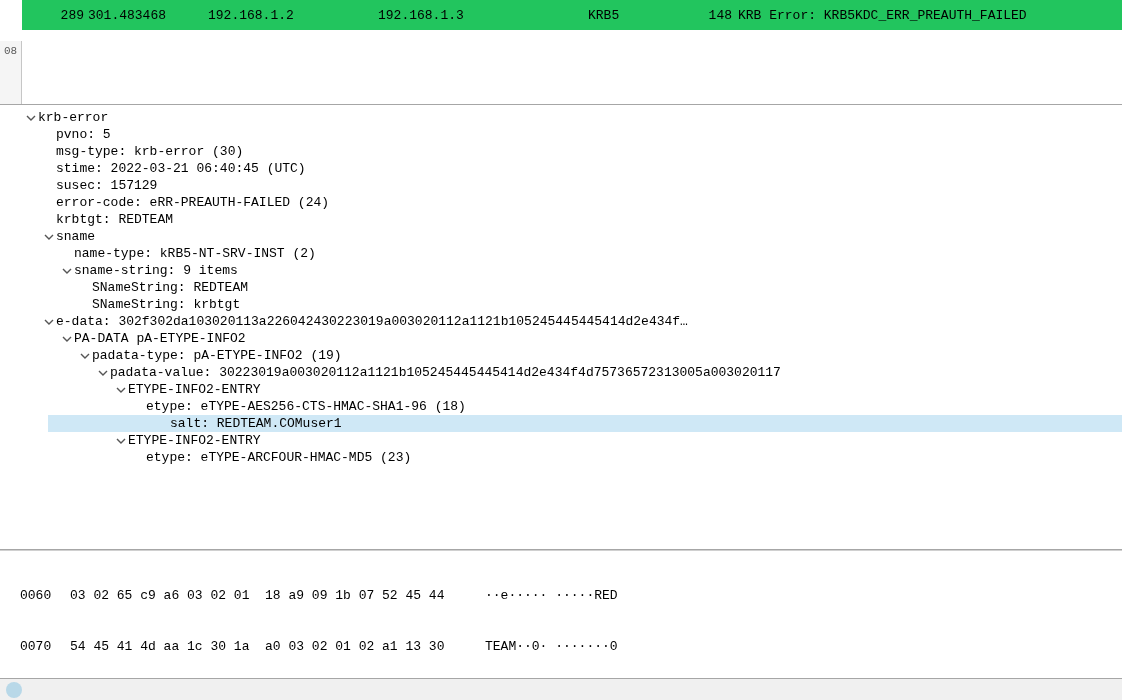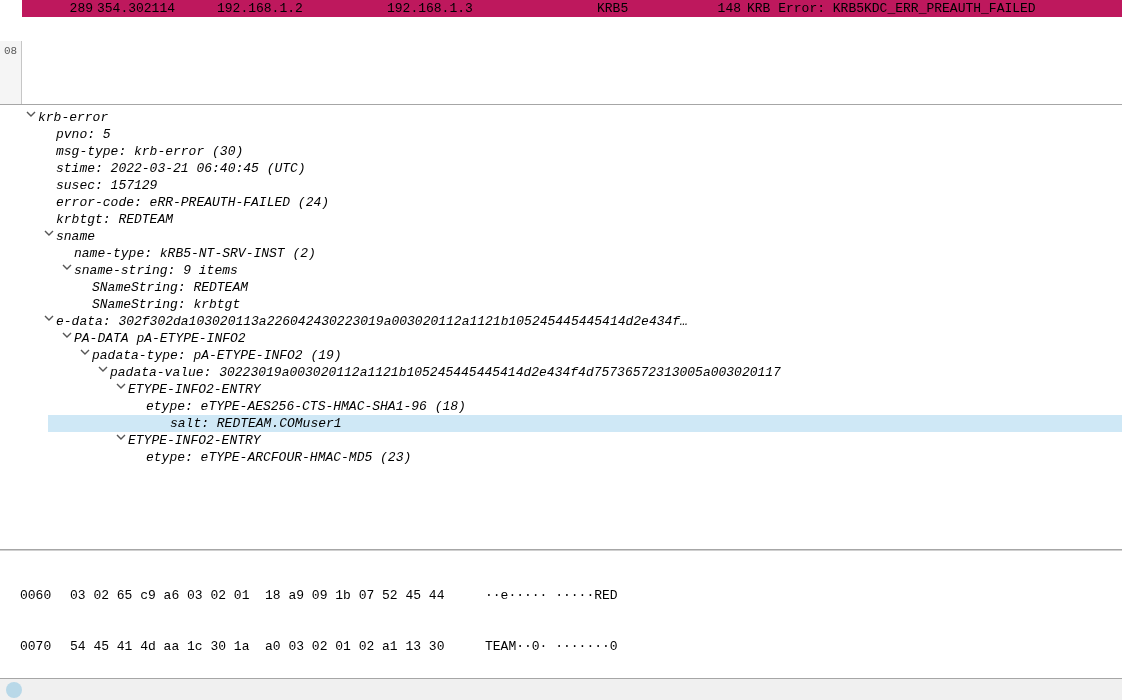--- a/index.html
+++ b/index.html
@@ -32,42 +32,42 @@
     margin-top: 41px;
   }
   .packet-list {
     flex: 1;
     display: flex;
     flex-direction: column;
   }
   .packet-row {
     display: flex;
     align-items: center;
-    height: 17px;
-    background: #be185d;
-    padding-left: 25px;
+    height: 30px;
+    background: #22c55e;
+    padding-left: 16px;
     white-space: pre;
   }
   .packet-row span { display:inline-block; }
   .col-no    { width: 50px; text-align: right; padding-right: 4px;}
   .col-time  { width: 120px; }
   .col-src   { width: 170px; }
   .col-dst   { width: 210px; }
   .col-proto { width: 100px; }
   .col-len   { width: 50px; text-align: right; padding-right: 6px;}
   .col-info  { flex:1; }
 
   .details-pane {
     flex: 1;
     overflow: hidden;
     border-bottom: 1px solid #a6a6a6;
     padding: 4px 0 4px 24px;
     line-height: 17px;
   }
-  .tree-row { display:flex; align-items:flex-start; white-space: pre; font-style: italic; }
+  .tree-row { display:flex; align-items:center; white-space: pre; }
   .tw { width:14px; display:inline-flex; align-items:center; justify-content:center;}
   .tw svg { display:block; }
   .ind0 { padding-left: 0px; }
   .ind1 { padding-left: 18px; }
   .ind2 { padding-left: 36px; }
   .ind3 { padding-left: 54px; }
   .ind4 { padding-left: 72px; }
   .ind5 { padding-left: 90px; }
   .ind6 { padding-left: 108px; }
   .leafpad { padding-left: 14px; } 
@@ -103,21 +103,21 @@
 </head>
 <body>
 
 <div class="top-gutter">
   <div class="gutter-left">
     <span>08</span>
   </div>
   <div class="packet-list">
     <div class="packet-row">
       <span class="col-no">289</span>
-      <span class="col-time">354.302114</span>
+      <span class="col-time">301.483468</span>
       <span class="col-src">192.168.1.2</span>
       <span class="col-dst">192.168.1.3</span>
       <span class="col-proto">KRB5</span>
       <span class="col-len">148</span>
       <span class="col-info">KRB Error: KRB5KDC_ERR_PREAUTH_FAILED</span>
     </div>
   </div>
 </div>
 
 <div class="details-pane">

